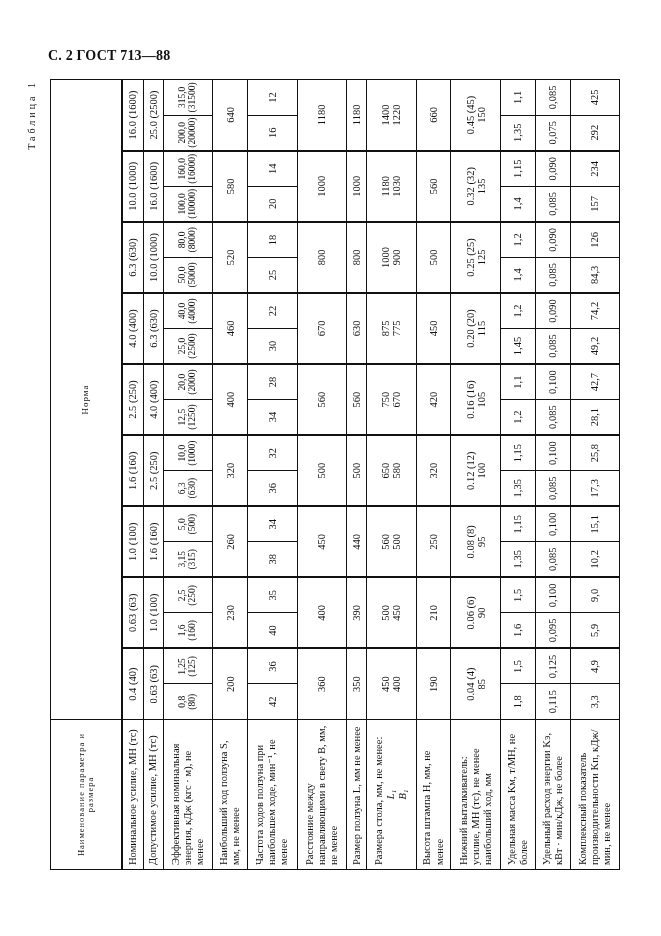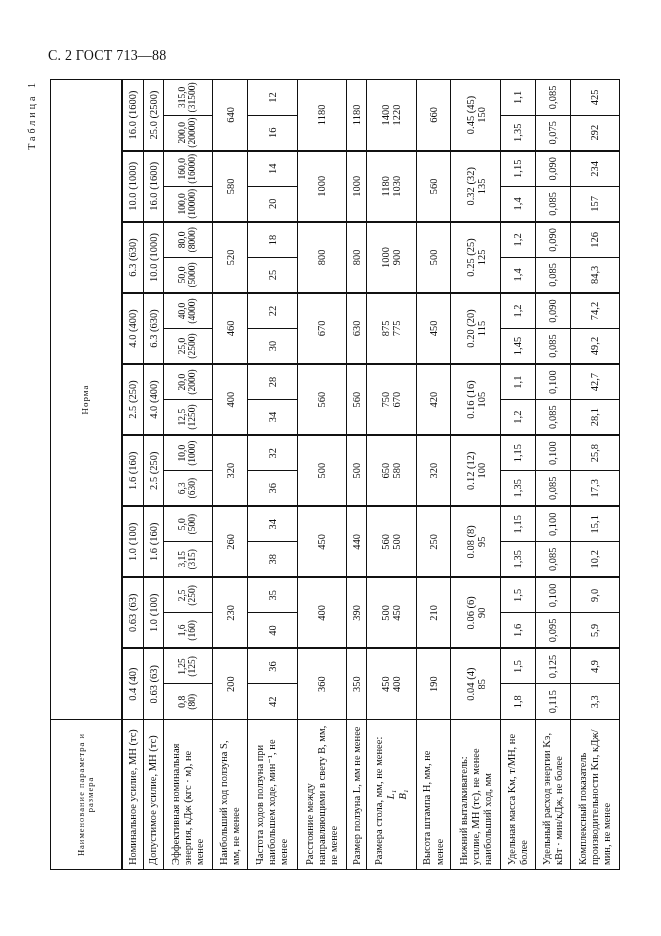--- a/index.html
+++ b/index.html
@@ -1,18 +1,18 @@
 <!DOCTYPE html>
 <html><head>
 <meta charset="utf-8">
 <style>
   html, body { margin:0; padding:0; background:#ffffff; }
   body { width:661px; height:936px; position:relative; overflow:hidden;
          font-family:"Liberation Serif", "DejaVu Serif", serif; color:#111; }
-  .page-header { position:absolute; left:48px; top:48px; font-weight:normal; font-size:14px; letter-spacing:0.2px; }
+  .page-header { position:absolute; left:48px; top:48px; font-weight:bold; font-size:14px; letter-spacing:0.2px; }
   .rot-wrap { position:absolute; left:50px; top:870px; width:790px; height:570px;
               transform-origin:0 0; transform:rotate(-90deg); }
   .table-caption { position:absolute; right:0; top:-24px; font-size:10px; letter-spacing:3px; }
   table.norms { border-collapse:collapse; width:790px; height:570px; table-layout:fixed; font-size:10.5px; }
   table.norms td, table.norms th { border:1px solid #111; text-align:center; vertical-align:middle; padding:1px 2px; line-height:1.05; }
   table.norms th { font-weight:normal; }
   table.norms .param { text-align:left; font-size:10.5px; padding:2px 4px; line-height:1.15; }
   table.norms .hdr-name { font-size:8.5px; letter-spacing:1px; }
   table.norms .hdr-norma { font-size:9px; letter-spacing:1px; height:68px; }
   .thick-b { border-bottom:2px solid #111 !important; }

